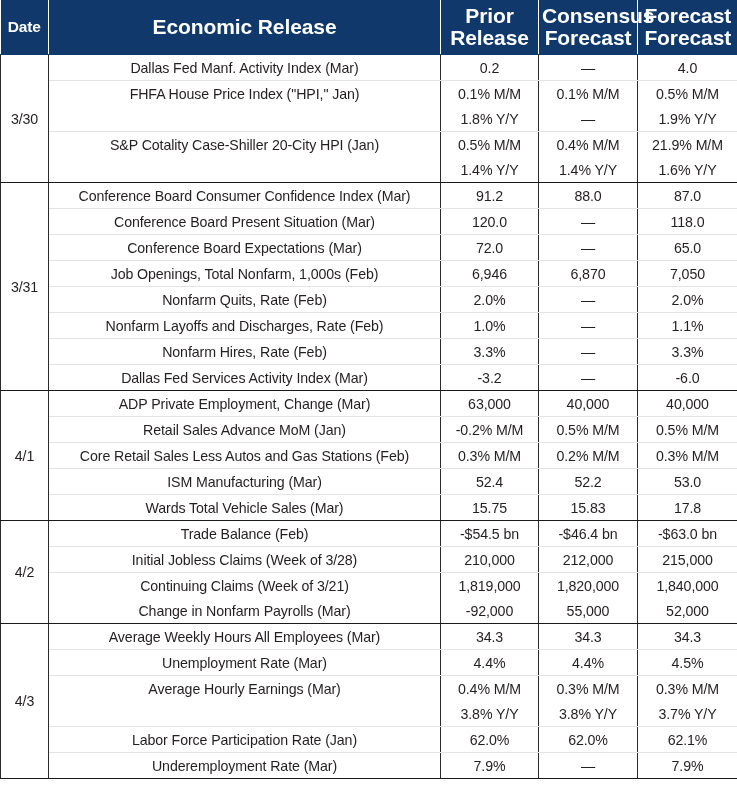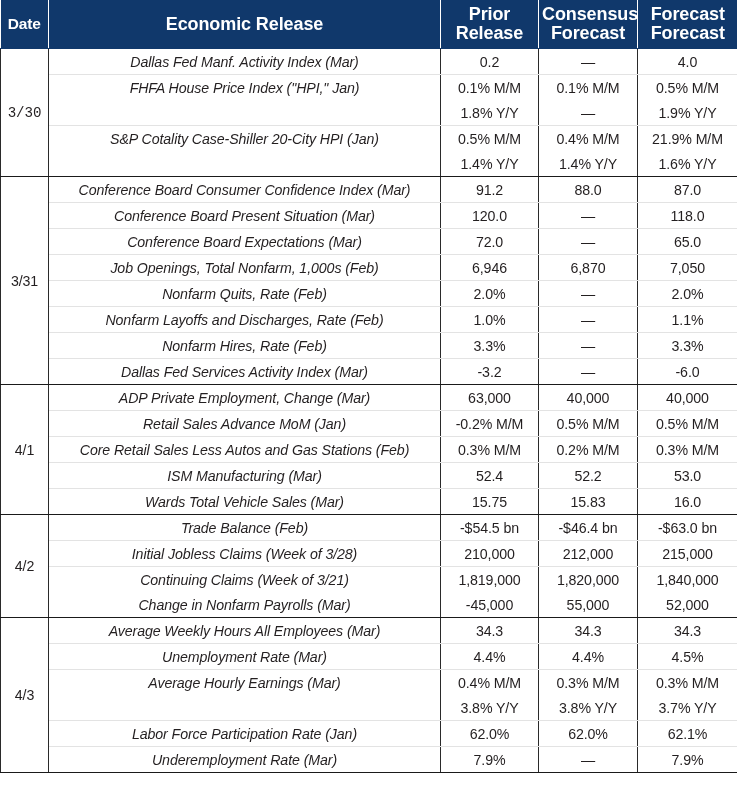--- a/index.html
+++ b/index.html
@@ -30,21 +30,21 @@
   col.c-date     { width: 48px;  }
   col.c-release  { width: 392px; }
   col.c-prior    { width: 98px;  }
   col.c-consensus{ width: 99px;  }
   col.c-comerica { width: 100px; }
 
   
   thead th {
     background: #10386b;
     color: #ffffff;
-    font-size: 18px;
+    font-size: 21px;
     font-weight: bold;
     text-align: center;
     vertical-align: middle;
     padding: 5px 3px;
     height: 38px;
     line-height: 1.05;
     border-right: 1px solid #ffffff;
     border-bottom: 1px solid #10386b;
     letter-spacing: -0.1px;
   }
@@ -64,21 +64,20 @@
   }
   tbody td.td-date {
     text-align: center;
     border-right: 1.5px solid #2a2a2a;
     border-bottom: none;
     border-left: 1.5px solid #2a2a2a;
   }
   tbody td.td-release {
     text-align: center;
     border-right: 1.5px solid #2a2a2a;
-    font-style: italic;
   }
   tbody td.td-val {
     text-align: center;
     border-right: 1.5px solid #2a2a2a;
   }
   tbody td.td-val-last {
     text-align: center;
     border-right: 1.5px solid #2a2a2a;
   }
   
@@ -114,21 +113,21 @@
       <tr>
         <th class="th-date"><span>Date</span></th>
         <th><span>Economic Release</span></th>
         <th><span>Prior Release</span></th>
         <th><span>Consensus</span><br><span>Forecast</span></th>
         <th class="th-last"><span>Forecast</span><br><span>Forecast</span></th>
       </tr>
     </thead>
     <tbody id="table-body">
         <tr>
-          <td class="td-date" rowspan="5" style="border-bottom: 1.6px solid rgb(26, 26, 26); font-family: Liberation Mono, monospace;"><span>3/30</span></td>
+          <td class="td-date" rowspan="5" style="border-bottom: 1.6px solid rgb(26, 26, 26);"><span>3/30</span></td>
           <td class="td-release"><span>Dallas Fed Manf. Activity Index (Mar)</span></td>
           <td class="td-val"><span>0.2</span></td>
           <td class="td-val"><span class="dash">—</span></td>
           <td class="td-val-last"><span>4.0</span></td>
         </tr>
         <tr class="no-rule">
           <td class="td-release"><span>FHFA House Price Index ("HPI," Jan)</span></td>
           <td class="td-val"><span>0.1% M/M</span></td>
           <td class="td-val"><span>0.1% M/M</span></td>
           <td class="td-val-last"><span>0.5% M/M</span></td>
@@ -222,21 +221,21 @@
         <tr>
           <td class="td-release"><span>ISM Manufacturing (Mar)</span></td>
           <td class="td-val"><span>52.4</span></td>
           <td class="td-val"><span>52.2</span></td>
           <td class="td-val-last"><span>53.0</span></td>
         </tr>
         <tr class="group-end">
           <td class="td-release"><span>Wards Total Vehicle Sales (Mar)</span></td>
           <td class="td-val"><span>15.75</span></td>
           <td class="td-val"><span>15.83</span></td>
-          <td class="td-val-last"><span>16.0</span></td>
+          <td class="td-val-last"><span>17.8</span></td>
         </tr>
         <tr>
           <td class="td-date" rowspan="4" style="border-bottom: 1.6px solid rgb(26, 26, 26);"><span>4/2</span></td>
           <td class="td-release"><span>Trade Balance (Feb)</span></td>
           <td class="td-val"><span>-$54.5 bn</span></td>
           <td class="td-val"><span>-$46.4 bn</span></td>
           <td class="td-val-last"><span>-$63.0 bn</span></td>
         </tr>
         <tr>
           <td class="td-release"><span>Initial Jobless Claims (Week of 3/28)</span></td>
@@ -245,21 +244,21 @@
           <td class="td-val-last"><span>215,000</span></td>
         </tr>
         <tr class="no-rule">
           <td class="td-release"><span>Continuing Claims (Week of 3/21)</span></td>
           <td class="td-val"><span>1,819,000</span></td>
           <td class="td-val"><span>1,820,000</span></td>
           <td class="td-val-last"><span>1,840,000</span></td>
         </tr>
         <tr class="cont group-end">
           <td class="td-release"><span>Change in Nonfarm Payrolls (Mar)</span></td>
-          <td class="td-val"><span>-45,000</span></td>
+          <td class="td-val"><span>-92,000</span></td>
           <td class="td-val"><span>55,000</span></td>
           <td class="td-val-last"><span>52,000</span></td>
         </tr>
         <tr>
           <td class="td-date" rowspan="6" style="border-bottom: 1.6px solid rgb(26, 26, 26);"><span>4/3</span></td>
           <td class="td-release"><span>Average Weekly Hours All Employees (Mar)</span></td>
           <td class="td-val"><span>34.3</span></td>
           <td class="td-val"><span>34.3</span></td>
           <td class="td-val-last"><span>34.3</span></td>
         </tr>

